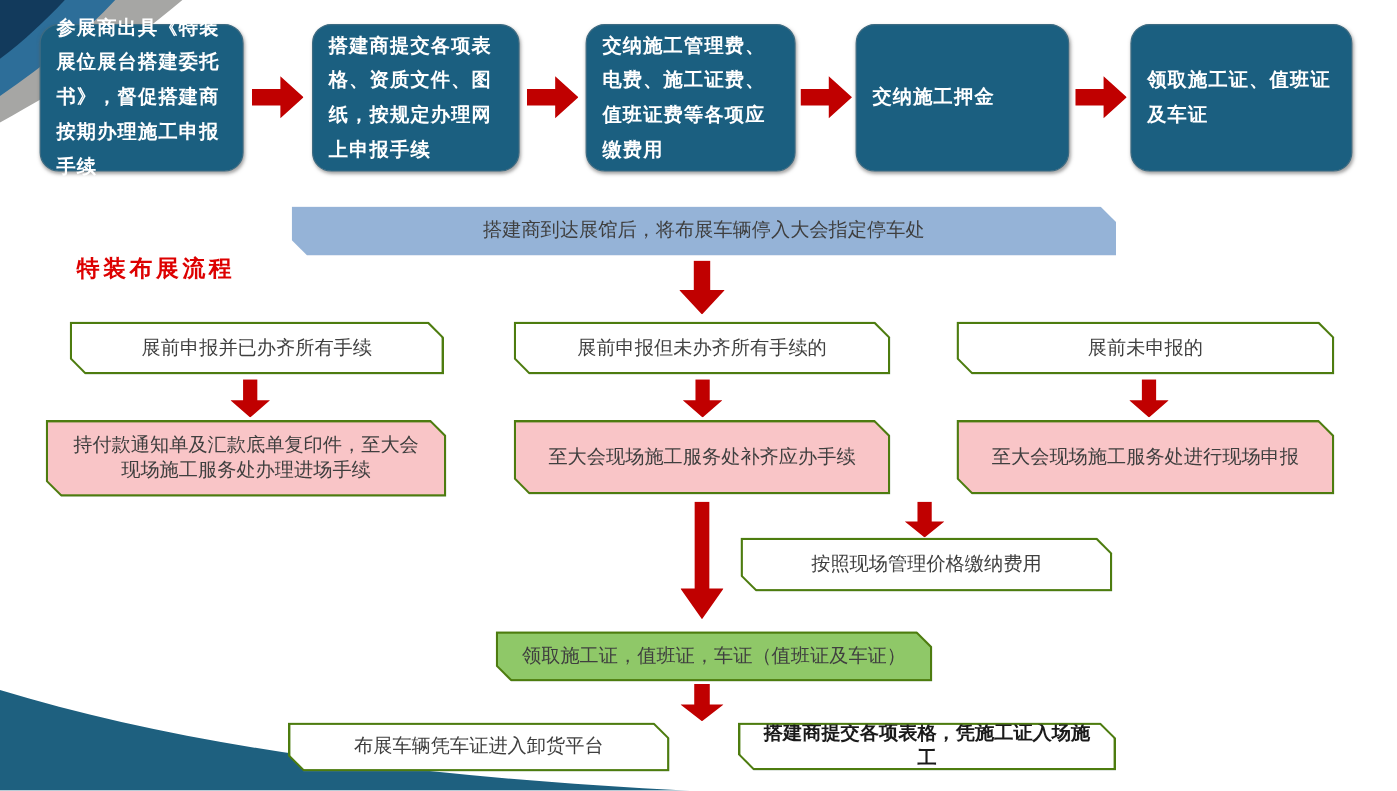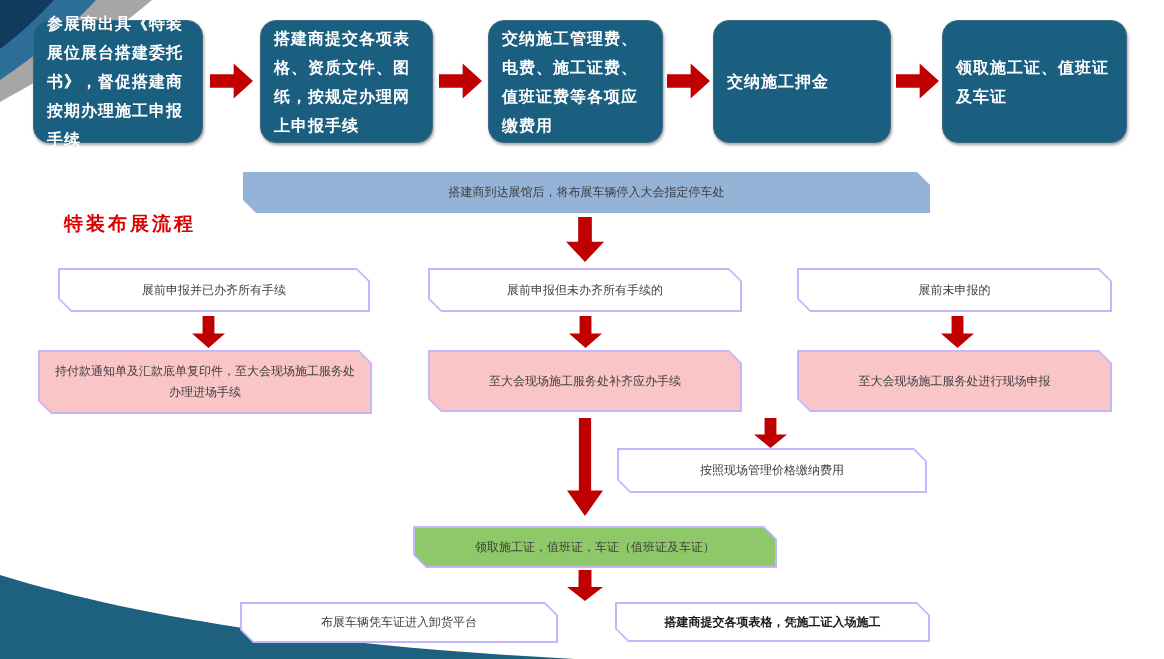--- a/index.html
+++ b/index.html
@@ -10,22 +10,22 @@
   .teal{background:#1B5F80;border:1px solid #3d6b82;border-radius:16px;color:#ffffff;
         font-weight:bold;font-size:16px;line-height:29px;letter-spacing:1px;
         display:flex;align-items:center;padding:8px 13px;text-align:left;
         box-shadow:1px 2px 3px rgba(90,90,90,0.55);}
   
   .snip{clip-path:polygon(0 0,calc(100% - 13px) 0,100% 13px,100% 100%,13px 100%,0 calc(100% - 13px));
         filter:drop-shadow(2px 2px 0px #a9b6d2);}
   .snip .inner{position:absolute;inset:1.7px;
         clip-path:polygon(0 0,calc(100% - 12px) 0,100% 12px,100% 100%,12px 100%,0 calc(100% - 12px));
         display:flex;align-items:center;justify-content:center;text-align:center;
-        font-size:12px;line-height:21px;padding:2px 14px;}
-  .b-blue{background:#c4b5fd;} .f-white{background:#ffffff;}
+        font-size:16px;line-height:21px;padding:2px 14px;}
+  .b-blue{background:#4d7c0f;} .f-white{background:#ffffff;}
   .f-blue{background:#95B3D7;} .f-pink{background:#F9C5C7;} .f-green{background:#8FC868;}
   
   .ar{background:#C00000;}
   .ar-right{clip-path:polygon(0 32%,55% 32%,55% 4%,100% 50%,55% 96%,55% 68%,0 68%);}
   .ar-down{clip-path:polygon(32% 0,68% 0,68% 55%,100% 55%,50% 100%,0 55%,32% 55%);}
   .ar-down-long{clip-path:polygon(33% 0,67% 0,67% 74%,100% 74%,50% 100%,0 74%,33% 74%);}
   .title{font-size:19px;font-weight:bold;color:#DD0000;letter-spacing:3px;}
   .bold-dark{font-weight:bold;color:#1a1a1a;}
   svg{display:block;}
 </style>

